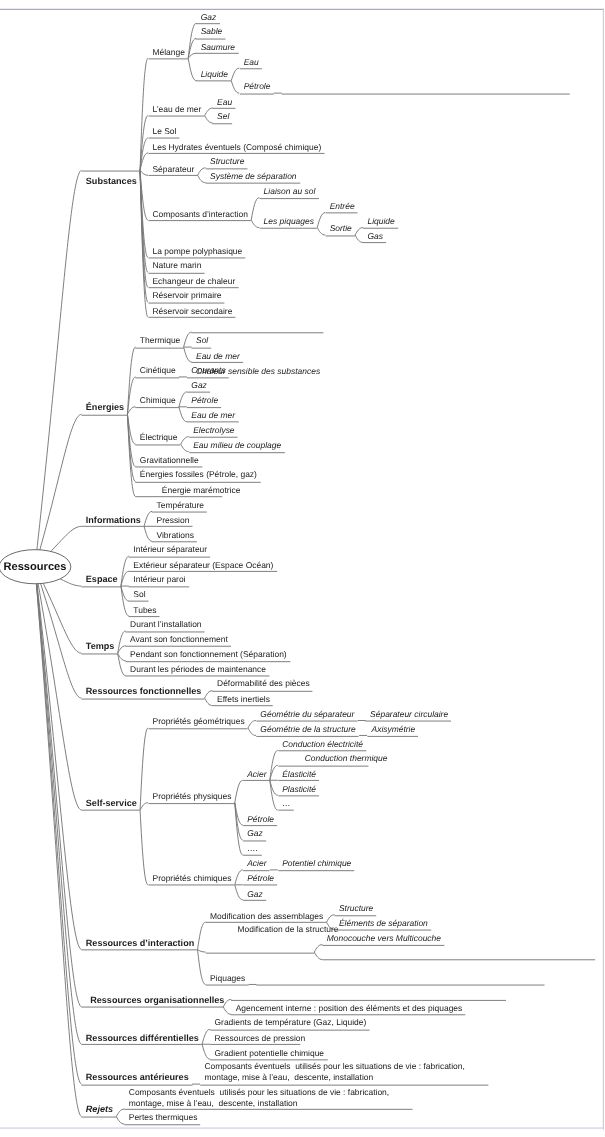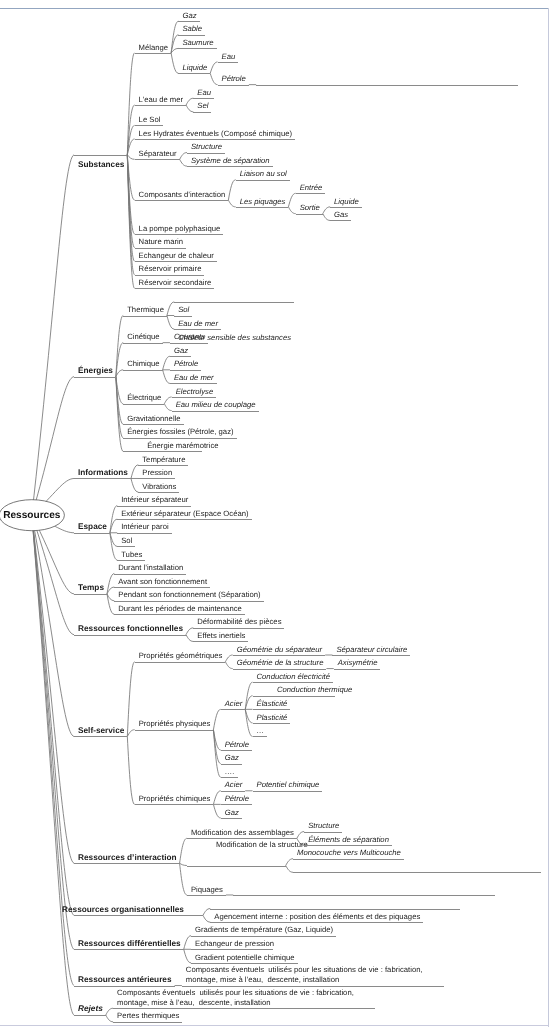--- a/index.html
+++ b/index.html
@@ -403,34 +403,34 @@
       </div>
       <div class="node lvl2" style="left: 190.878px; top: 840px; padding-left: 25px;">
         <span class="txt">Modification de la structure</span>
       </div>
       <div class="node lvl3" style="left: 297.053px; top: 848.341px;">
         <span class="txt">Monocouche vers Multicouche</span>
       </div>
       <div class="node lvl2" style="left: 190.878px; top: 884.601px;">
         <span class="txt">Piquages</span>
       </div>
-      <div class="node lvl1" style="left: 62px; top: 904.78px;">
+      <div class="node lvl1" style="left: 82px; top: 904.78px;">
         <span class="txt">Ressources organisationnelles</span>
       </div>
       <div class="node lvl2" style="left: 214.269px; top: 911.761px;">
         <span class="txt">Agencement interne : position des éléments et des piquages</span>
       </div>
       <div class="node lvl1" style="left: 78px; top: 938.73px;">
         <span class="txt">Ressources différentielles</span>
       </div>
       <div class="node lvl2" style="left: 195.019px; top: 925.341px;">
         <span class="txt">Gradients de température (Gaz, Liquide)</span>
       </div>
       <div class="node lvl2" style="left: 195.019px; top: 938.921px;">
-        <span class="txt">Echangeur de pression</span>
+        <span class="txt">Ressources de pression</span>
       </div>
       <div class="node lvl2" style="left: 195.019px; top: 952.501px;">
         <span class="txt">Gradient potentielle chimique</span>
       </div>
       <div class="node lvl1" style="left: 78px; top: 974.99px;">
         <span class="txt">Ressources antérieures</span>
       </div>
       <div class="node lvl2" style="left: 185.863px; top: 965.381px;">
         <span class="txt" style="width: 255px; white-space: pre-wrap;">Composants éventuels  utilisés pour les situations de vie : fabrication, montage, mise à l’eau,  descente, installation</span>
       </div>

